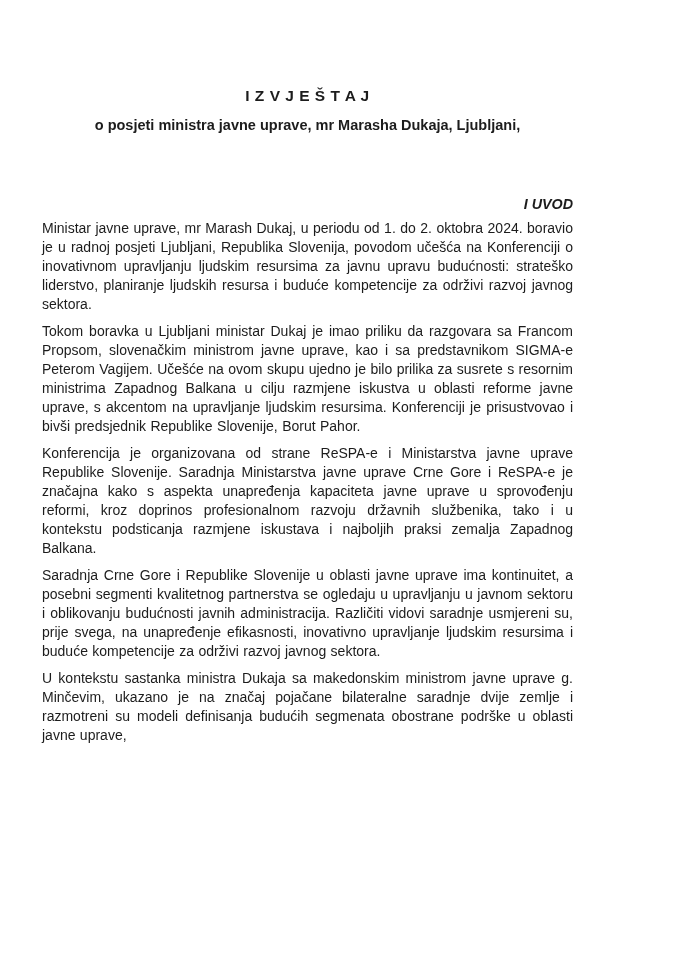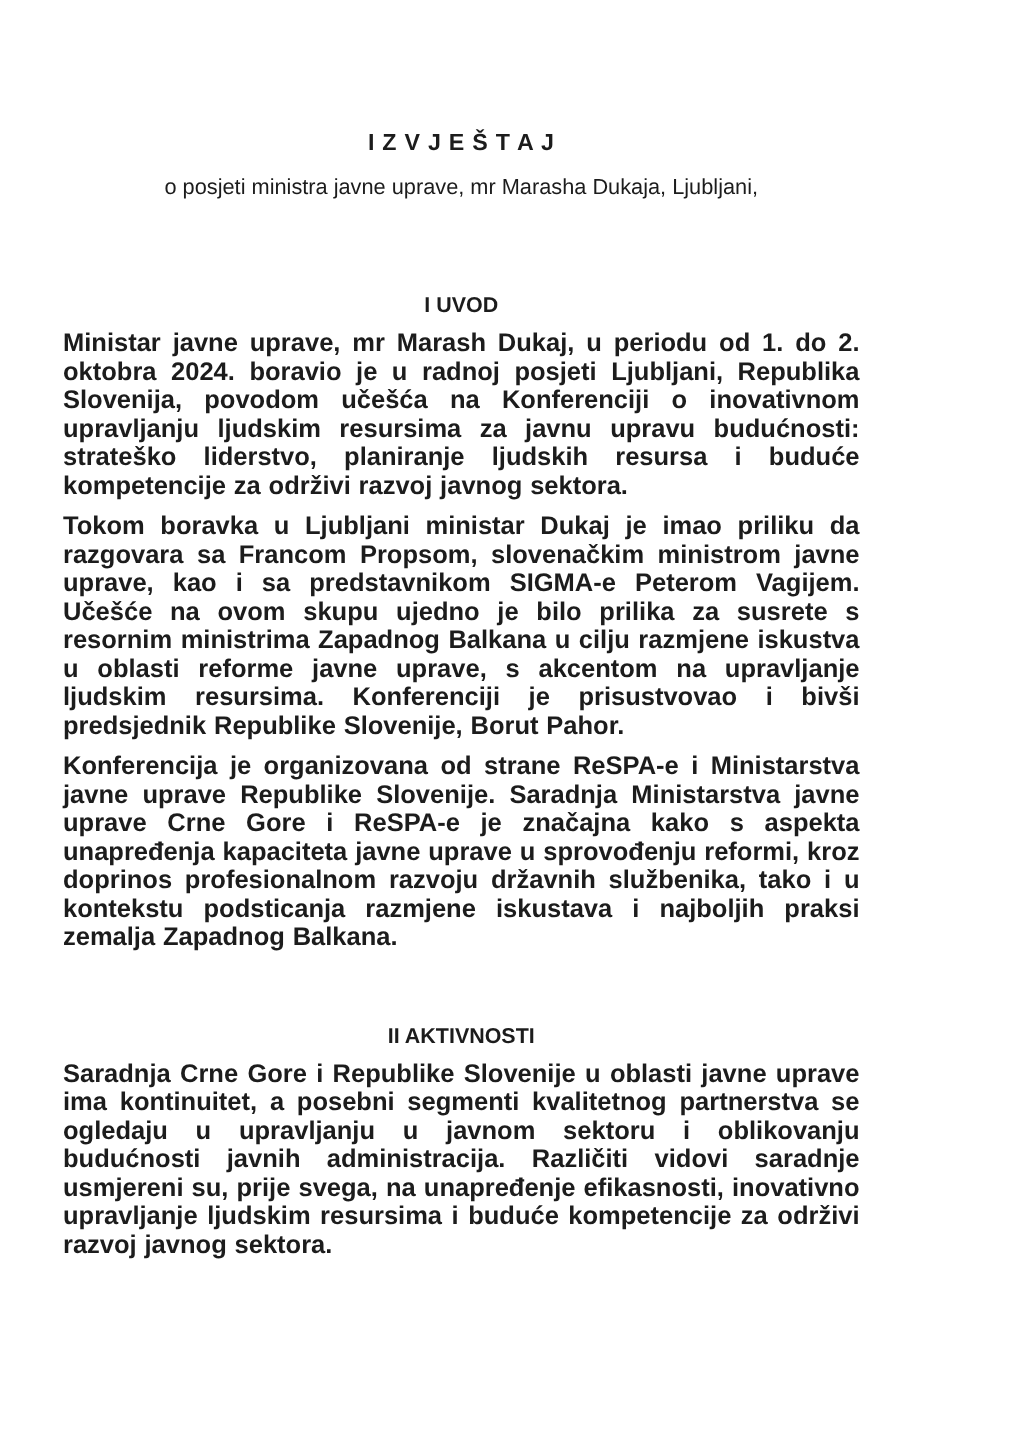--- a/index.html
+++ b/index.html
@@ -27,38 +27,39 @@
     margin: 0;
     font-size: 15.5px;
     font-weight: 700;
     line-height: 20px;
     text-align: center;
     letter-spacing: 0.5px;
   }
   .doc-subtitle {
     margin: 9px 0 0 0;
     font-size: 14.5px;
-    font-weight: 400;
+    font-weight: 700;
     line-height: 20px;
     text-align: center;
   }
   .sec-heading {
     margin: 60px 0 5px 0;
     font-size: 14.3px;
     font-weight: 700;
     line-height: 19px;
-    text-align: center;
+    text-align: right;
+    font-style: italic;
   }
   .sec-heading--second {
     margin-top: 48px;
   }
   .body-par {
     margin: 0 0 8px 0;
-    font-size: 17px;
-    font-weight: 700;
+    font-size: 14px;
+    font-weight: 400;
     line-height: 19px;
     text-align: justify;
     word-spacing: 0.5px;
   }
 </style>
 </head>
 <body>
 
 <main class="page">
 
@@ -72,19 +73,19 @@
 
     <p class="body-par">Ministar javne uprave, mr Marash Dukaj, u periodu od 1. do 2. oktobra 2024. boravio je u radnoj posjeti Ljubljani, Republika Slovenija, povodom učešća na Konferenciji o inovativnom upravljanju ljudskim resursima za javnu upravu budućnosti: strateško liderstvo, planiranje ljudskih resursa i buduće kompetencije za održivi razvoj javnog sektora.</p>
 
     <p class="body-par">Tokom boravka u Ljubljani ministar Dukaj je imao priliku da razgovara sa Francom Propsom, slovenačkim ministrom javne uprave, kao i sa predstavnikom SIGMA-e Peterom Vagijem. Učešće na ovom skupu ujedno je bilo prilika za susrete s resornim ministrima Zapadnog Balkana u cilju razmjene iskustva u oblasti reforme javne uprave, s akcentom na upravljanje ljudskim resursima. Konferenciji je prisustvovao i bivši predsjednik Republike Slovenije, Borut Pahor.</p>
 
 
     <p class="body-par">Konferencija je organizovana od strane ReSPA-e i Ministarstva javne uprave Republike Slovenije. Saradnja Ministarstva javne uprave Crne Gore i ReSPA-e je značajna kako s aspekta unapređenja kapaciteta javne uprave u sprovođenju reformi, kroz doprinos profesionalnom razvoju državnih službenika, tako i u kontekstu podsticanja razmjene iskustava i najboljih praksi zemalja Zapadnog Balkana.</p>
   </section>
 
   <section>
-    <h2 class="sec-heading sec-heading--second">II AKTIVNOSTI</h2>
 
     <p class="body-par">Saradnja Crne Gore i Republike Slovenije u oblasti javne uprave ima kontinuitet, a posebni segmenti kvalitetnog partnerstva se ogledaju u upravljanju u javnom sektoru i oblikovanju budućnosti javnih administracija. Različiti vidovi saradnje usmjereni su, prije svega, na unapređenje efikasnosti, inovativno upravljanje ljudskim resursima i buduće kompetencije za održivi razvoj javnog sektora.</p>
 
+    <p class="body-par">U kontekstu sastanka ministra Dukaja sa makedonskim ministrom javne uprave g. Minčevim, ukazano je na značaj pojačane bilateralne saradnje dvije zemlje i razmotreni su modeli definisanja budućih segmenata obostrane podrške u oblasti javne uprave,</p>
   </section>
 
 </main>
 
 </body></html>

